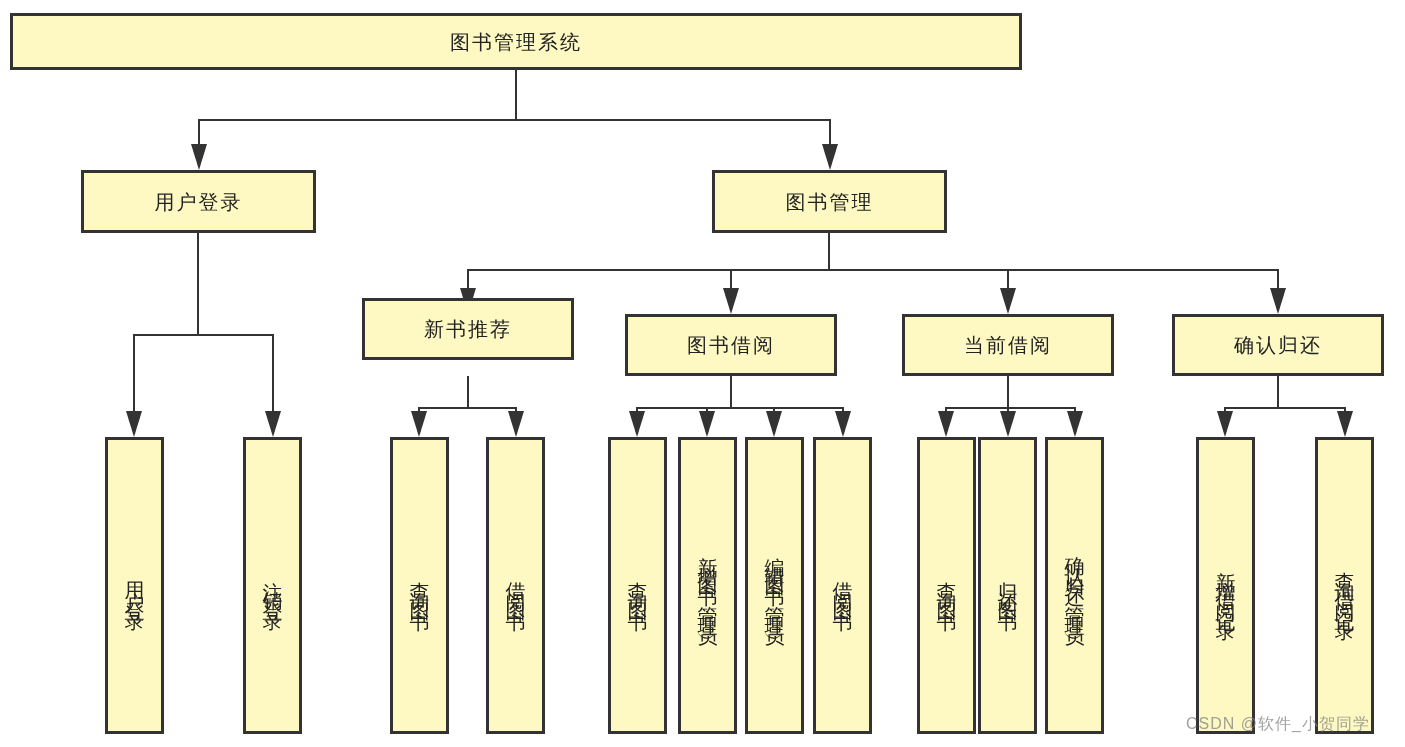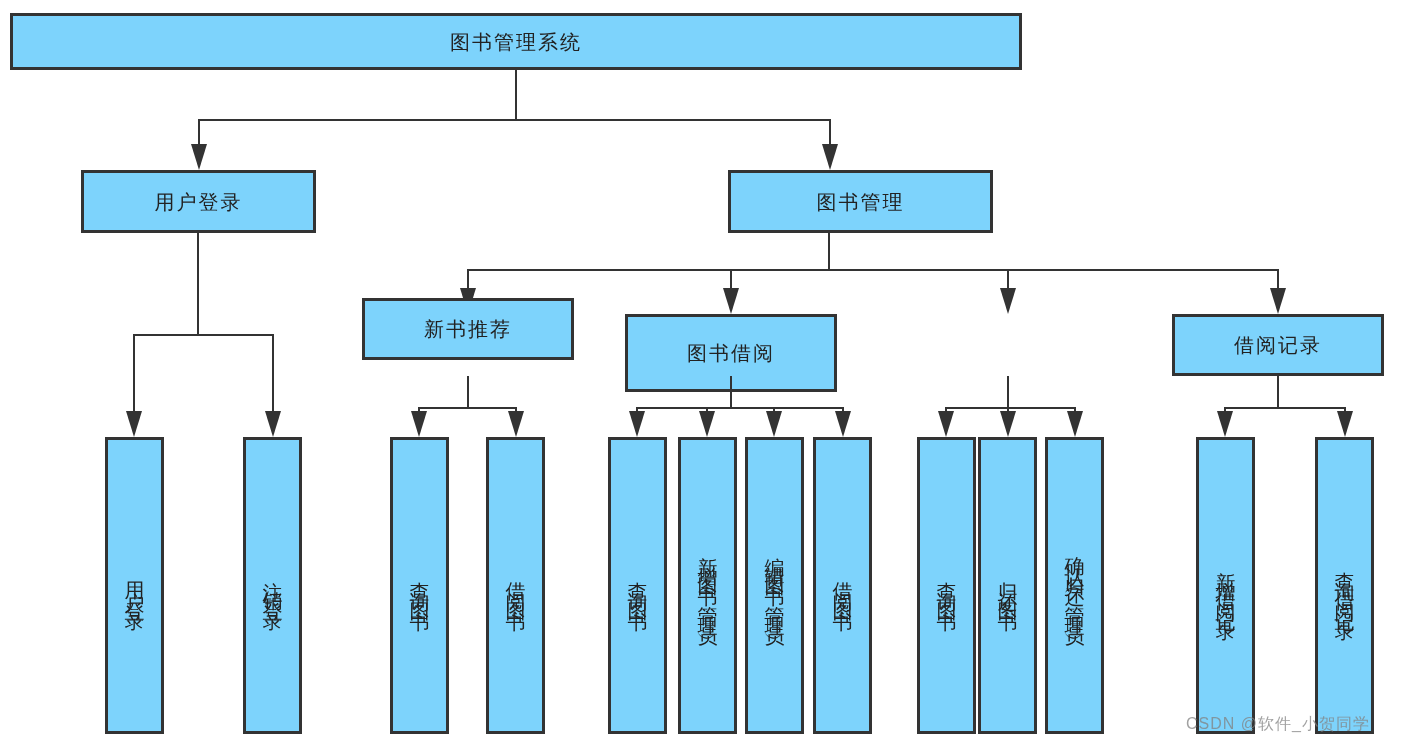--- a/index.html
+++ b/index.html
@@ -1,21 +1,21 @@
 <!DOCTYPE html>
 <html><head>
 <meta charset="utf-8">
 <style>
   html,body{margin:0;padding:0;background:#ffffff;}
   #canvas{
     position:relative;width:1405px;height:747px;background:#ffffff;overflow:hidden;
     font-family:"Liberation Sans","DejaVu Sans",sans-serif;
   }
   .box{
-    position:absolute;box-sizing:border-box;border:3px solid #333333;background:#7dd3fc;
+    position:absolute;box-sizing:border-box;border:3px solid #333333;background:#fef9c3;
     display:flex;align-items:center;justify-content:center;
   }
   .box span{
     font-size:20px;color:#222222;letter-spacing:2px;white-space:nowrap;line-height:1.2;
   }
   .vbox span{
     writing-mode:vertical-rl;text-orientation:mixed;letter-spacing:10px;line-height:1.05;
   }
   .hline{position:absolute;height:2px;background:#333333;}
   .vline{position:absolute;width:2px;background:#333333;}
@@ -41,21 +41,21 @@
   <div class="vline" style="left:515px;top:70px;height:50px"></div>
   <div class="hline" style="left:198px;top:119px;width:633px"></div>
   <div class="vline" style="left:198px;top:119px;height:29px"></div>
   <div class="arrow" style="left:191px;top:144px"></div>
   <div class="vline" style="left:829px;top:119px;height:29px"></div>
   <div class="arrow" style="left:822px;top:144px"></div>
 
   <div class="box" style="left:81px;top:170px;width:235px;height:63px">
     <span>用户登录</span>
   </div>
-  <div class="box" style="left:728px;top:170px;width:265px;height:63px">
+  <div class="box" style="left:712px;top:170px;width:235px;height:63px">
     <span>图书管理</span>
   </div>
 
   <div class="vline" style="left:197px;top:233px;height:103px"></div>
   <div class="hline" style="left:133px;top:334px;width:141px"></div>
   <div class="vline" style="left:133px;top:334px;height:81px"></div>
   <div class="arrow" style="left:126px;top:411px"></div>
   <div class="vline" style="left:272px;top:334px;height:81px"></div>
   <div class="arrow" style="left:265px;top:411px"></div>
 
@@ -66,25 +66,28 @@
   <div class="vline" style="left:730px;top:269px;height:22px"></div>
   <div class="arrow" style="left:723px;top:288px"></div>
   <div class="vline" style="left:1007px;top:269px;height:22px"></div>
   <div class="arrow" style="left:1000px;top:288px"></div>
   <div class="vline" style="left:1277px;top:269px;height:22px"></div>
   <div class="arrow" style="left:1270px;top:288px"></div>
 
   <div class="box" style="left:362px;top:298px;width:212px;height:62px">
     <span>新书推荐</span>
   </div>
-  <div class="box" style="left:625px;top:314px;width:212px;height:78px">
+  <div class="box" style="left:625px;top:314px;width:212px;height:62px">
     <span>图书借阅</span>
   </div>
+  <div class="box" style="left:902px;top:314px;width:212px;height:62px">
+    <span>当前借阅</span>
+  </div>
   <div class="box" style="left:1172px;top:314px;width:212px;height:62px">
-    <span>借阅记录</span>
+    <span>确认归还</span>
   </div>
 
   <div class="vline" style="left:467px;top:376px;height:33px"></div>
   <div class="hline" style="left:419px;top:407px;width:98px"></div>
   <div class="vline" style="left:418px;top:407px;height:8px"></div>
   <div class="arrow" style="left:411px;top:411px"></div>
   <div class="vline" style="left:515px;top:407px;height:8px"></div>
   <div class="arrow" style="left:508px;top:411px"></div>
 
   <div class="vline" style="left:730px;top:376px;height:33px"></div>

